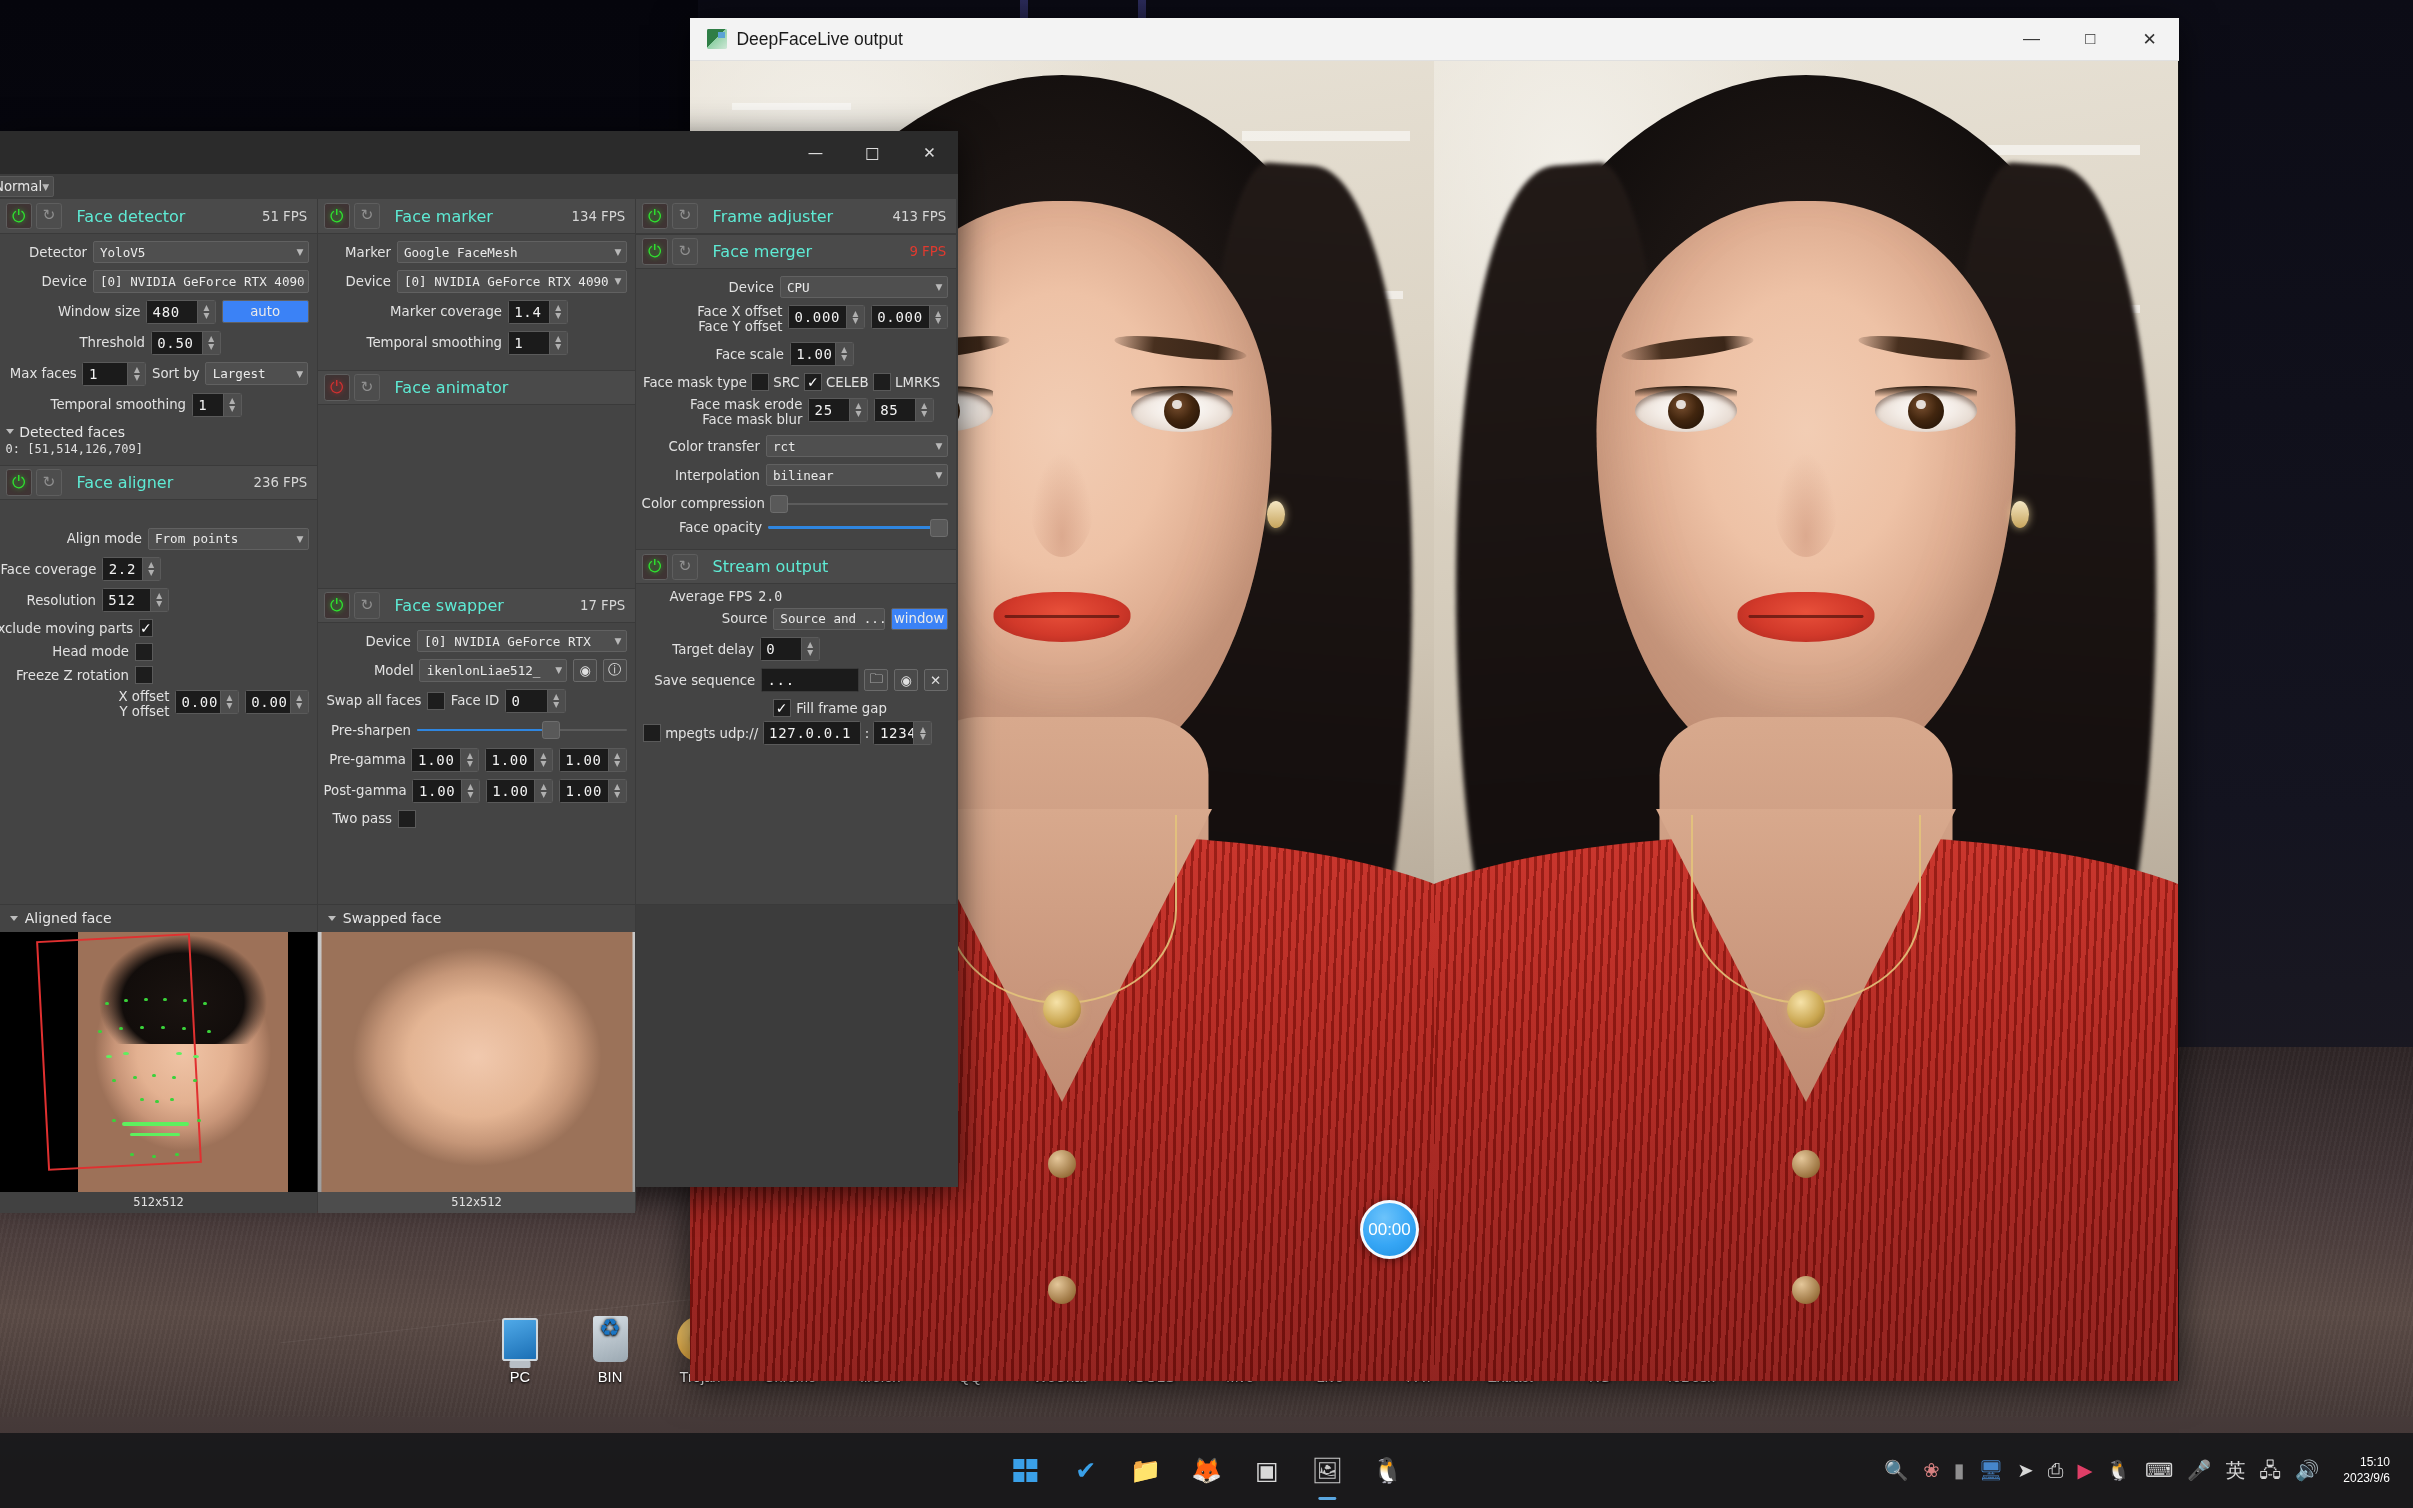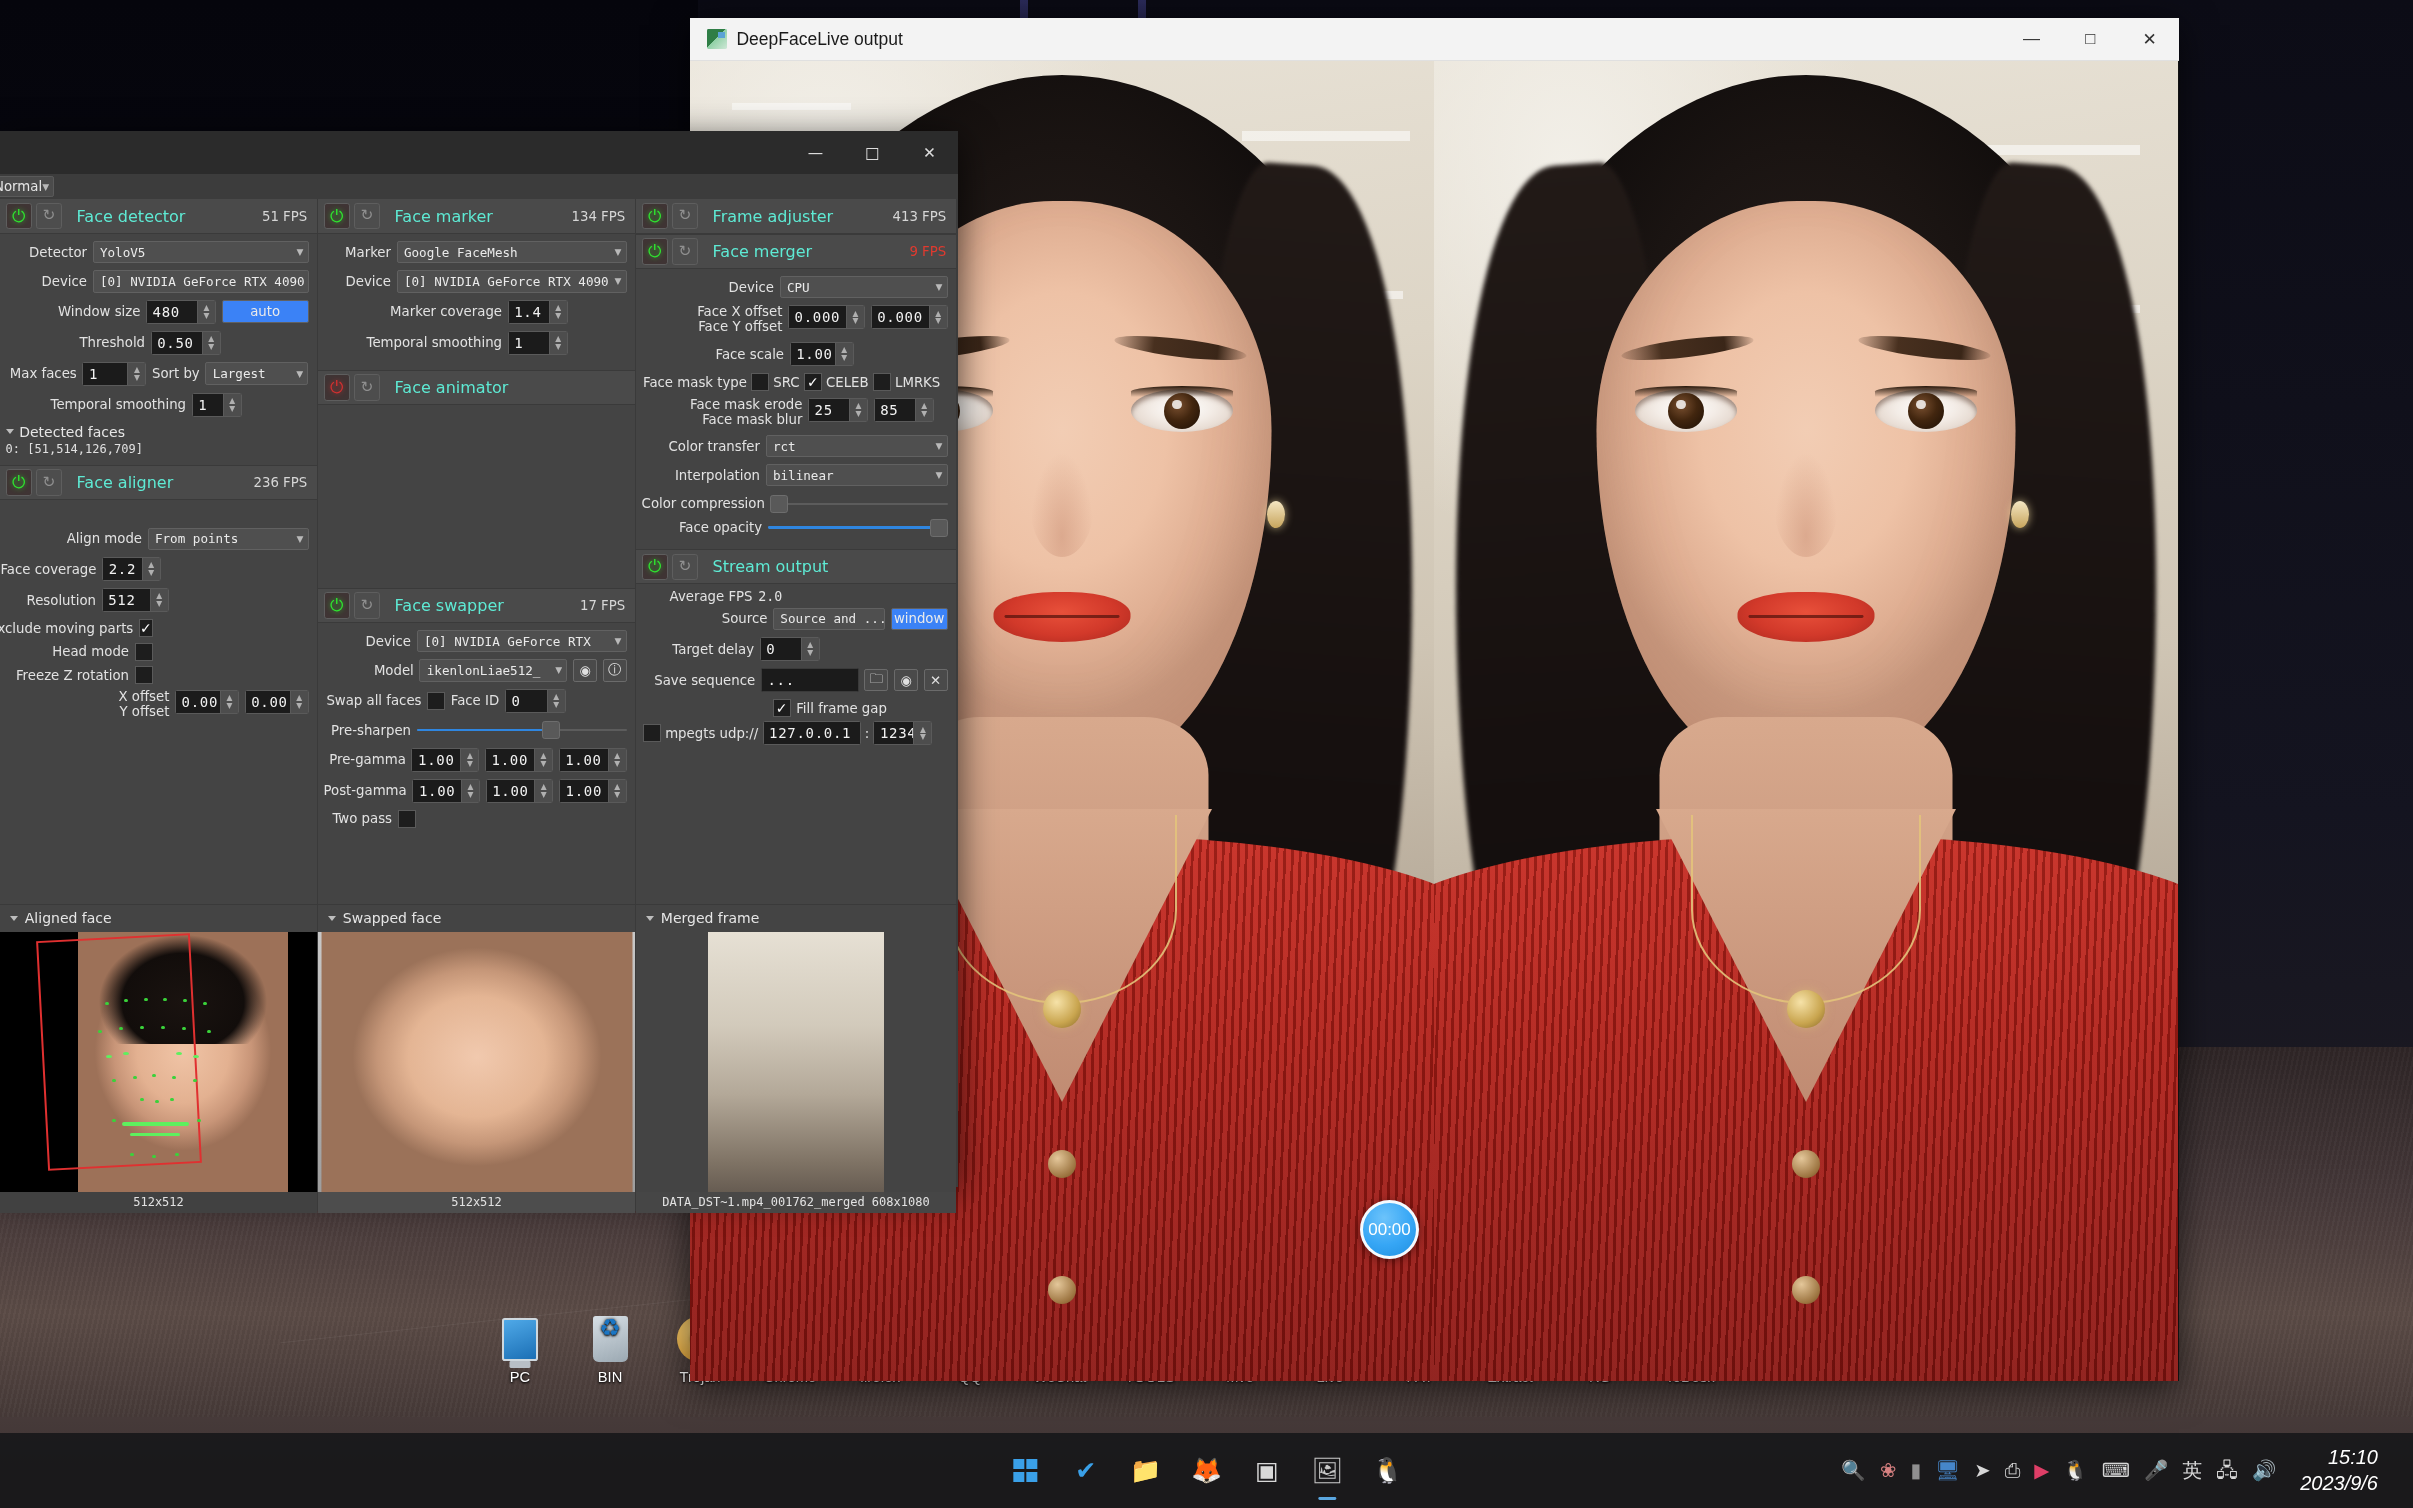--- a/index.html
+++ b/index.html
@@ -105,22 +105,22 @@
   .tb-active::after {
     content:''; position:absolute; bottom:-7px; left:50%; transform:translateX(-50%);
     width:18px; height:2.8px; border-radius:1.4px; background:#5aa6e0;
   }
   #tray {
     position: absolute; right: 14px; display: flex; align-items: center; gap: 14px;
     color: #e8e8e8;
   }
   .tray-ico { font-size: 19.6px; line-height: 1; opacity: .92; }
   #clock {
-    text-align: right; color: #fff; font-size: 20px; line-height: 1.28;
-    margin-left: 9.8px; margin-right: 21px; font-style: italic;
+    text-align: right; color: #fff; font-size: 12px; line-height: 1.28;
+    margin-left: 9.8px; margin-right: 9px;
   }
 
   
   #dfl-output {
     position: absolute; left: 690px; top: 18px; width: 1489px; height: 1363px;
     background: #efefef;
     box-shadow: 0 7px 34px rgba(0,0,0,0.65);
     z-index: 10;
   }
   #dfl-output-titlebar {
@@ -1175,32 +1175,20 @@
         <span>Swapped face</span>
       </div>
       <div class="prev-body" style="height:281px">
         <div class="swapped-face">
             <div class="sf-inner"></div>
           </div>
         <div class="prev-cap">512x512</div>
       </div>
     </div>
 
-    <div class="prev" style="width:320px;border-right:none">
-      <div class="prev-head">
-        <span class="tri"></span>
-        <span>Merged frame</span>
-      </div>
-      <div class="prev-body" style="height:281px;background:#444">
-        <div class="merged-frame">
-            <div class="mf-img"></div>
-          </div>
-        <div class="prev-cap">DATA_DST~1.mp4_001762_merged 608x1080</div>
-      </div>
-    </div>
   </div>
 </div>
 
 <div id="taskbar">
   <div id="taskbar-center">
     <div class="tb-item tb-start">
       <span class="sq">
           <i></i>
           <i></i>
           <i></i>

